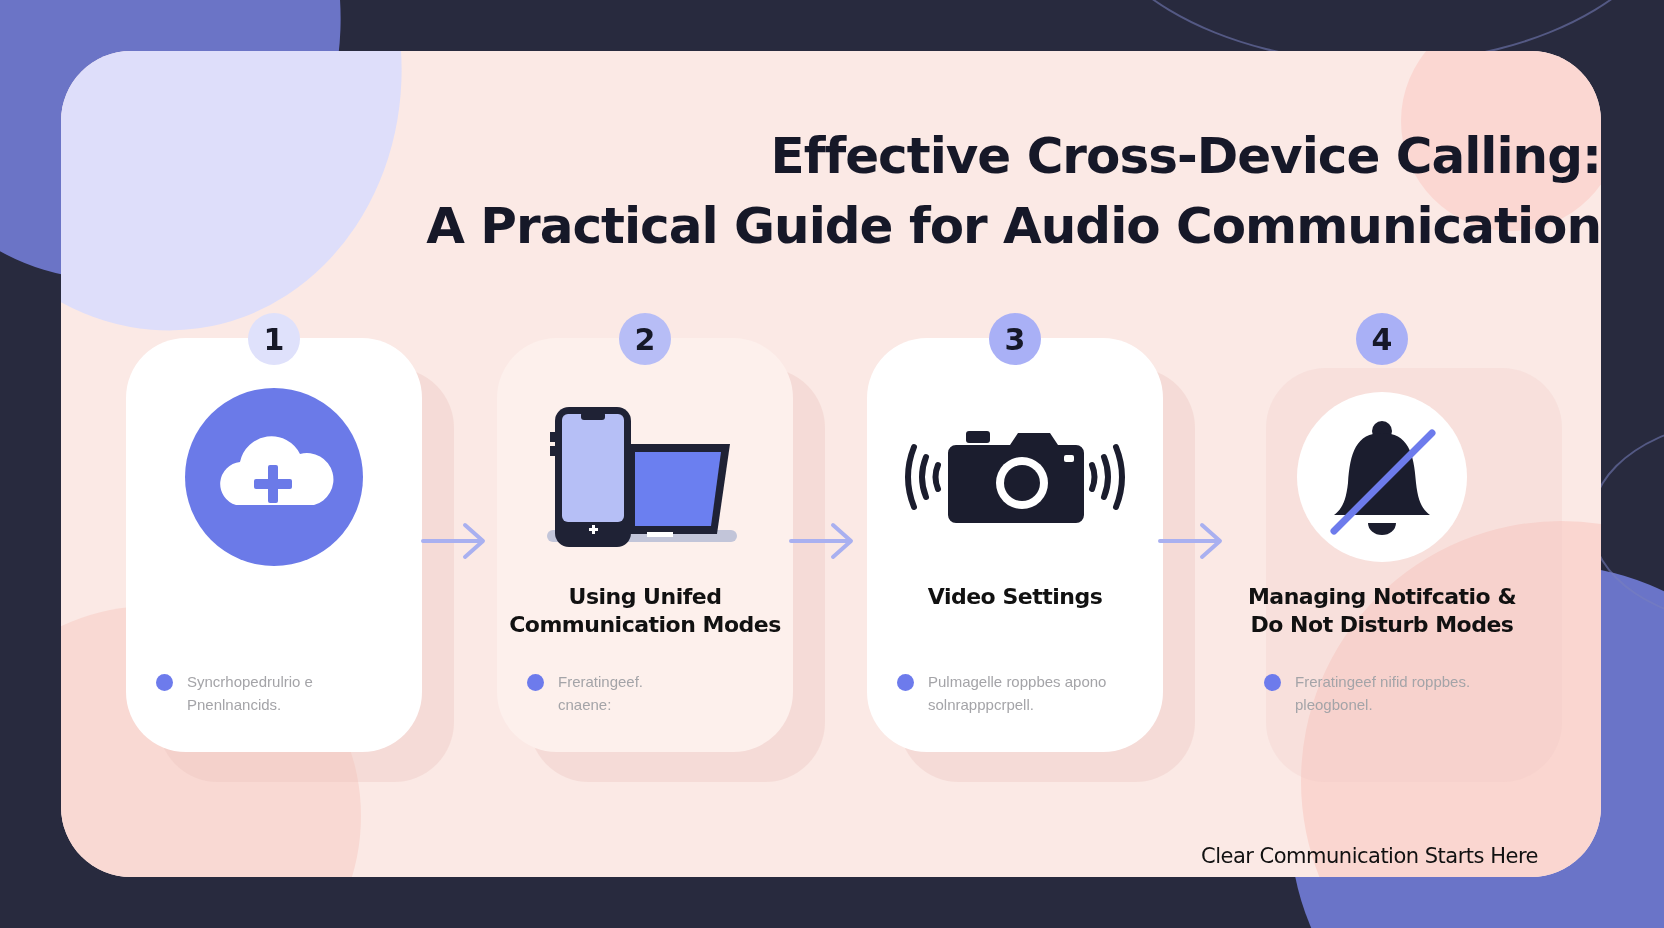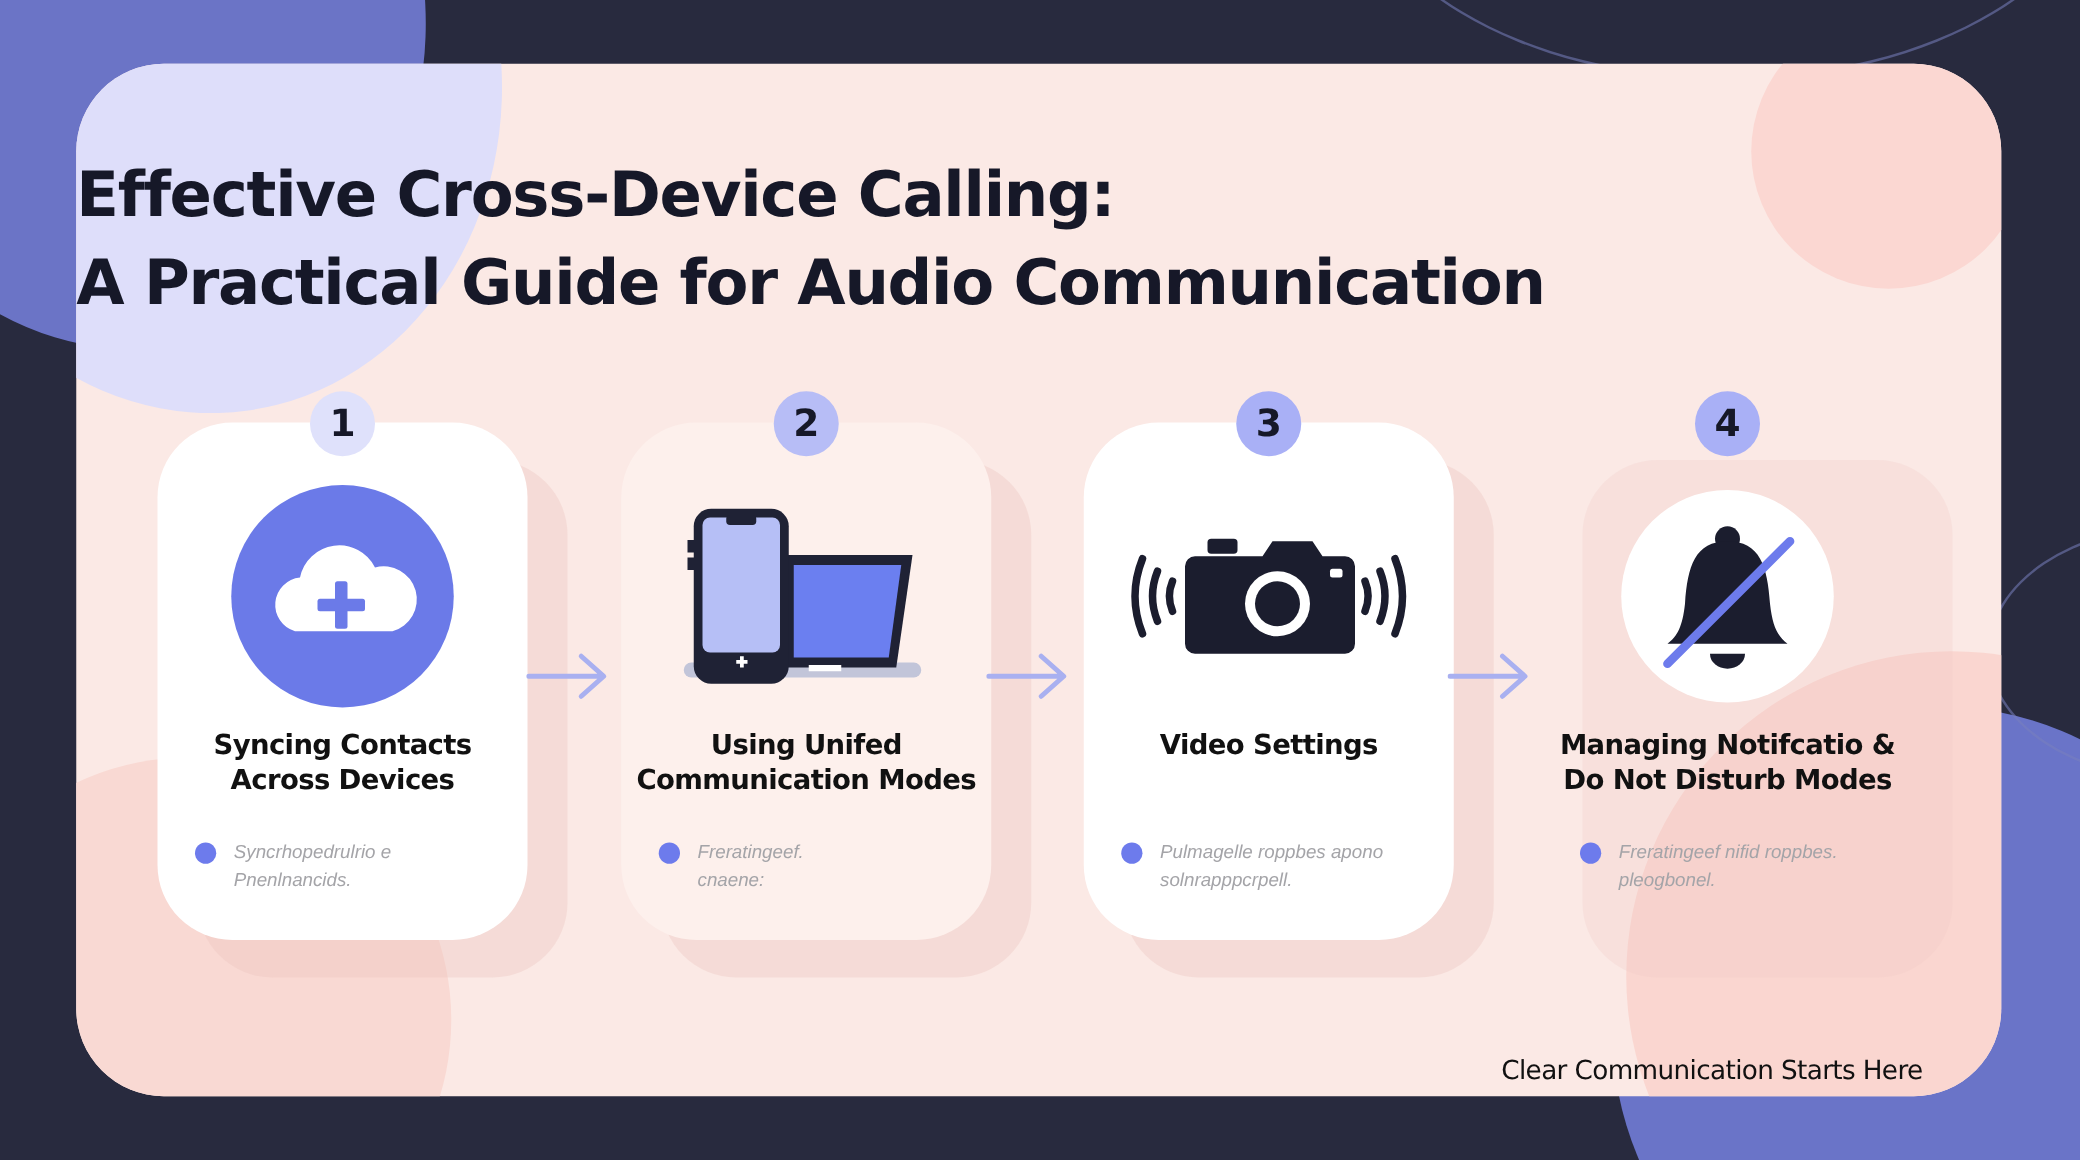--- a/index.html
+++ b/index.html
@@ -17,21 +17,21 @@
     position: absolute; left: 61px; top: 51px; width: 1540px; height: 826px;
     background: #fbe9e5; border-radius: 70px; overflow: hidden;
   }
   .panel-blob { position: absolute; border-radius: 50%; }
   .pb-tl { left: -140px; top: -260px; width: 480px; height: 540px; background: #dedefa; border-radius: 0 0 50% 50%; transform: rotate(-8deg); }
   .pb-tr { left: 1340px; top: -40px; width: 220px; height: 220px; background: #fbd7d2; }
   .pb-bl { left: -120px; top: 555px; width: 420px; height: 420px; background: #f9d9d3; }
   .pb-br { left: 1240px; top: 470px; width: 520px; height: 520px; background: #fad6d0; }
 
   .title {
-    position: absolute; left: 0; right: 0; top: 70px; text-align: left;
+    position: absolute; left: 0; right: 0; top: 70px; text-align: right;
     font-family: "DejaVu Sans", sans-serif; font-weight: bold; color: #161828;
     font-size: 50px; line-height: 70px; letter-spacing: -1px;
   }
 
   .step { position: absolute; top: 287px; width: 300px; height: 470px; }
   .card-shadow {
     position: absolute; left: 32px; top: 30px; width: 296px; height: 414px;
     background: rgba(235,196,190,0.35); border-radius: 60px;
   }
   .card {
@@ -45,21 +45,21 @@
     font-family: "DejaVu Sans", sans-serif; font-weight: bold; font-size: 30px; color: #161828;
   }
   .icon-wrap { position: absolute; left: 0; right: 0; top: 44px; height: 190px; display: flex; align-items: center; justify-content: center; }
   .step-title {
     position: absolute; left: 0; right: 0; top: 245px; text-align: center;
     font-family: "DejaVu Sans", sans-serif; font-weight: bold; font-size: 22px; line-height: 28px; color: #111;
     letter-spacing: -0.5px;
   }
   .bullet { position: absolute; left: 30px; top: 332px; width: 240px; display: flex; gap: 14px; }
   .dot { width: 17px; height: 17px; border-radius: 50%; background: #6d7bec; margin-top: 4px; flex: none; }
-  .bullet-text { color: #a4a4a8; font-size: 15px; line-height: 23px; font-style: italic; }
+  .bullet-text { color: #a4a4a8; font-size: 15px; line-height: 23px; }
 
   .arrow { position: absolute; top: 470px; width: 66px; height: 40px; }
 
   .footer {
     position: absolute; left: 1140px; top: 793px; font-family: "DejaVu Sans", sans-serif;
     font-weight: normal; font-size: 21px; color: #111; letter-spacing: -0.5px;
   }
 </style>
 </head>
 <body>
@@ -84,24 +84,20 @@
     <div class="card-shadow"></div>
     <div class="card">
       <div class="badge" style="background:#dfe1fb;">1</div>
       <div class="icon-wrap">
         <svg width="180" height="180" viewBox="0 0 180 180">
           <circle cx="90" cy="90" r="89" fill="#6b7ae8"></circle>
           <path d="M52 118 a22 22 0 0 1 4-43 a32 32 0 0 1 60-8 a24 24 0 0 1 14 51 z" fill="#fff"></path>
           <rect x="84" y="78" width="10" height="38" rx="2" fill="#6b7ae8"></rect>
           <rect x="70" y="92" width="38" height="10" rx="2" fill="#6b7ae8"></rect>
         </svg>
-      </div>
-      <div class="step-title">
-        <div>Syncing Contacts</div>
-        <div>Across Devices</div>
       </div>
       <div class="bullet">
         <span class="dot"></span>
         <div class="bullet-text">
           <div>Syncrhopedrulrio e</div>
           <div>Pnenlnancids.</div>
         </div>
       </div>
     </div>
   </div>

